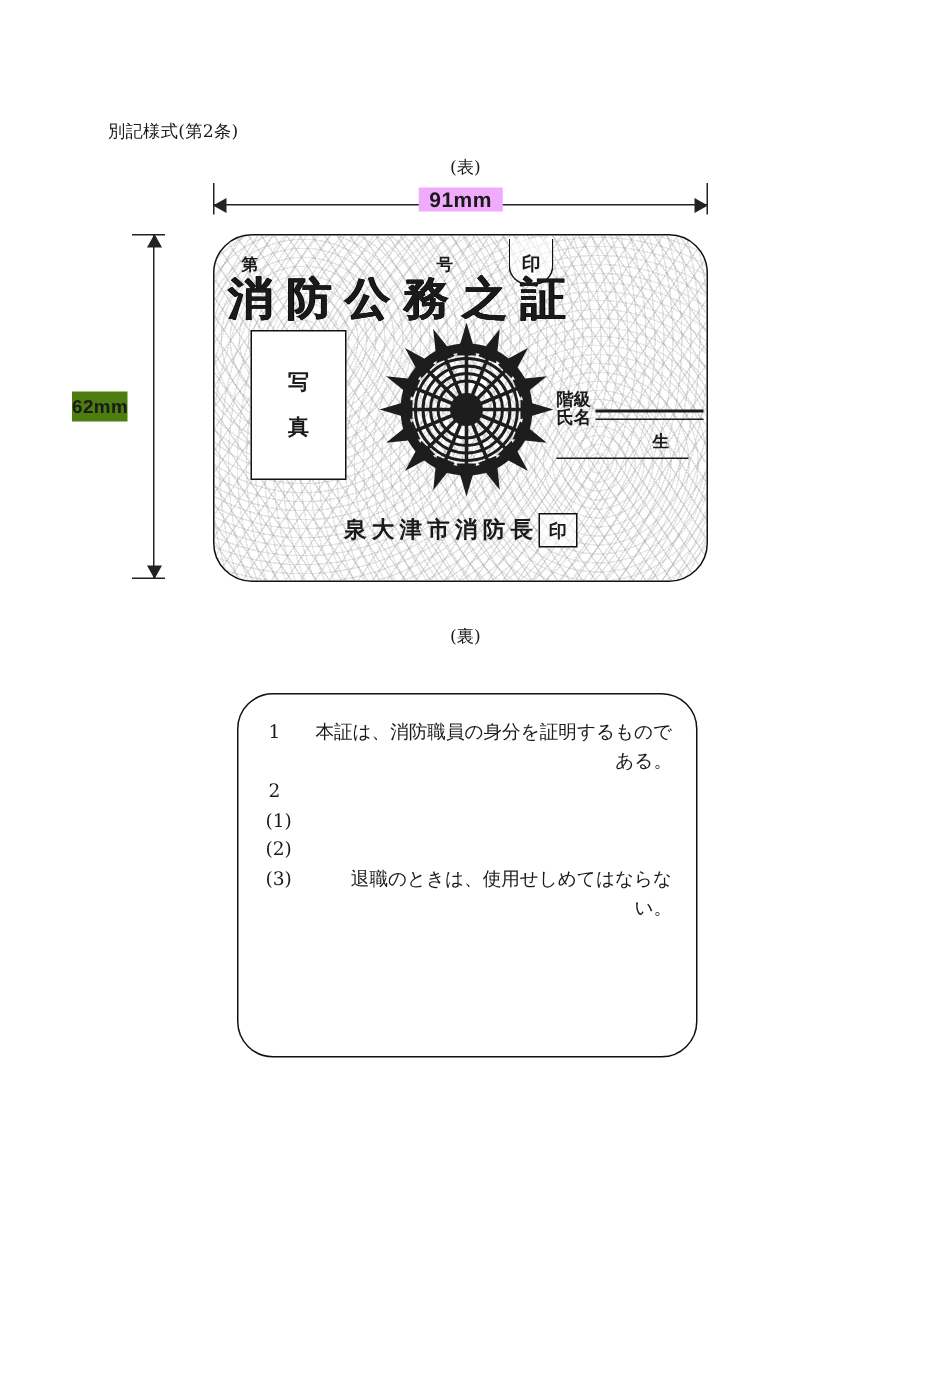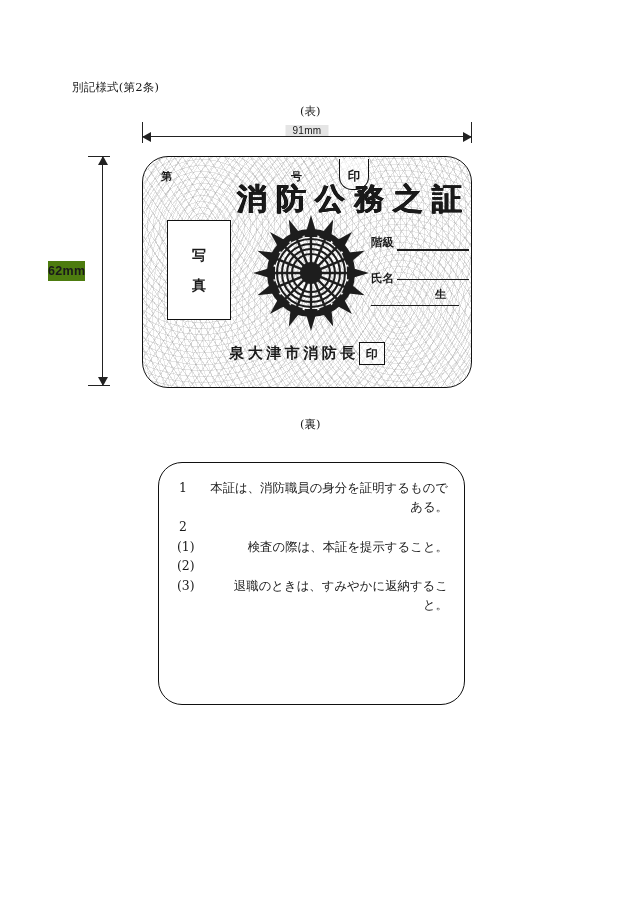--- a/index.html
+++ b/index.html
@@ -65,25 +65,25 @@
     height: 21px;
     background: #222;
   }
   .dim-h .tick.l { left: 0; }
   .dim-h .tick.r { right: 0; }
   .dim-h .dim-text {
     position: absolute;
     left: 50%;
     top: -5px;
     transform: translateX(-50%);
-    background: #e5e5e5;
+    background: #f0abfc;
     padding: 0 7px;
     font-family: "Liberation Sans", sans-serif;
-    font-size: 10px;
-    font-weight: 400;
+    font-size: 14px;
+    font-weight: 700;
     letter-spacing: 0.3px;
     white-space: nowrap;
   }
 
   .dim-v {
     position: absolute;
     left: 96px;
     top: 156px;
     width: 14px;
     height: 230px;
@@ -187,21 +187,21 @@
     font-size: 12.5px;
     font-weight: 700;
     line-height: 1;
     padding-top: 5px;
   }
 
   .card-title {
     position: absolute;
     left: 0; right: 0;
     top: 22px;
-    text-align: right;
+    text-align: left;
     font-size: 30px;
     font-weight: 700;
     letter-spacing: 9px;
     padding-left: 9px;
     text-shadow: 0.5px 0 0 #000, -0.4px 0 0 #000;
     white-space: nowrap;
   }
 
   .photo-box {
     position: absolute;
@@ -242,21 +242,21 @@
     font-size: 11.5px;
     font-weight: 700;
     line-height: 1;
     padding-bottom: 2px;
     margin-right: 3px;
   }
   .field .f-line {
     height: 1.4px;
     background: #1b1b1b;
   }
-  .field.rank { left: 228px; top: 80px; }
+  .field.rank { left: 228px; top: 104px; }
   .field.rank .f-line { width: 72px; }
   .field.name { left: 228px; top: 116px; align-items: center; }
   .field.name .f-line { width: 72px; }
   .field.birth { left: 228px; top: 148px; }
   .field.birth .f-line { width: 88px; }
   .birth-mark {
     position: absolute;
     left: 292px;
     top: 130px;
     font-size: 11px;
@@ -441,22 +441,21 @@
 <div class="card-back">
   <div class="clause kanji">
     <span class="c-num">1</span>
     <span class="c-body">本証は、消防職員の身分を証明するものである。</span>
   </div>
   <div class="clause kanji">
     <span class="c-num">2</span>
   </div>
   <div class="clause sub kanji">
     <span class="c-num">(1)</span>
-    <span class="c-body">検査の際は、本証を提示すること。</span>
   </div>
   <div class="clause sub kanji">
     <span class="c-num">(2)</span>
   </div>
   <div class="clause sub kanji">
     <span class="c-num">(3)</span>
-    <span class="c-body">退職のときは、すみやかに返納すること。</span>
+    <span class="c-body">退職のときは、使用せしめてはならない。</span>
   </div>
 </div>
 
 </body></html>

